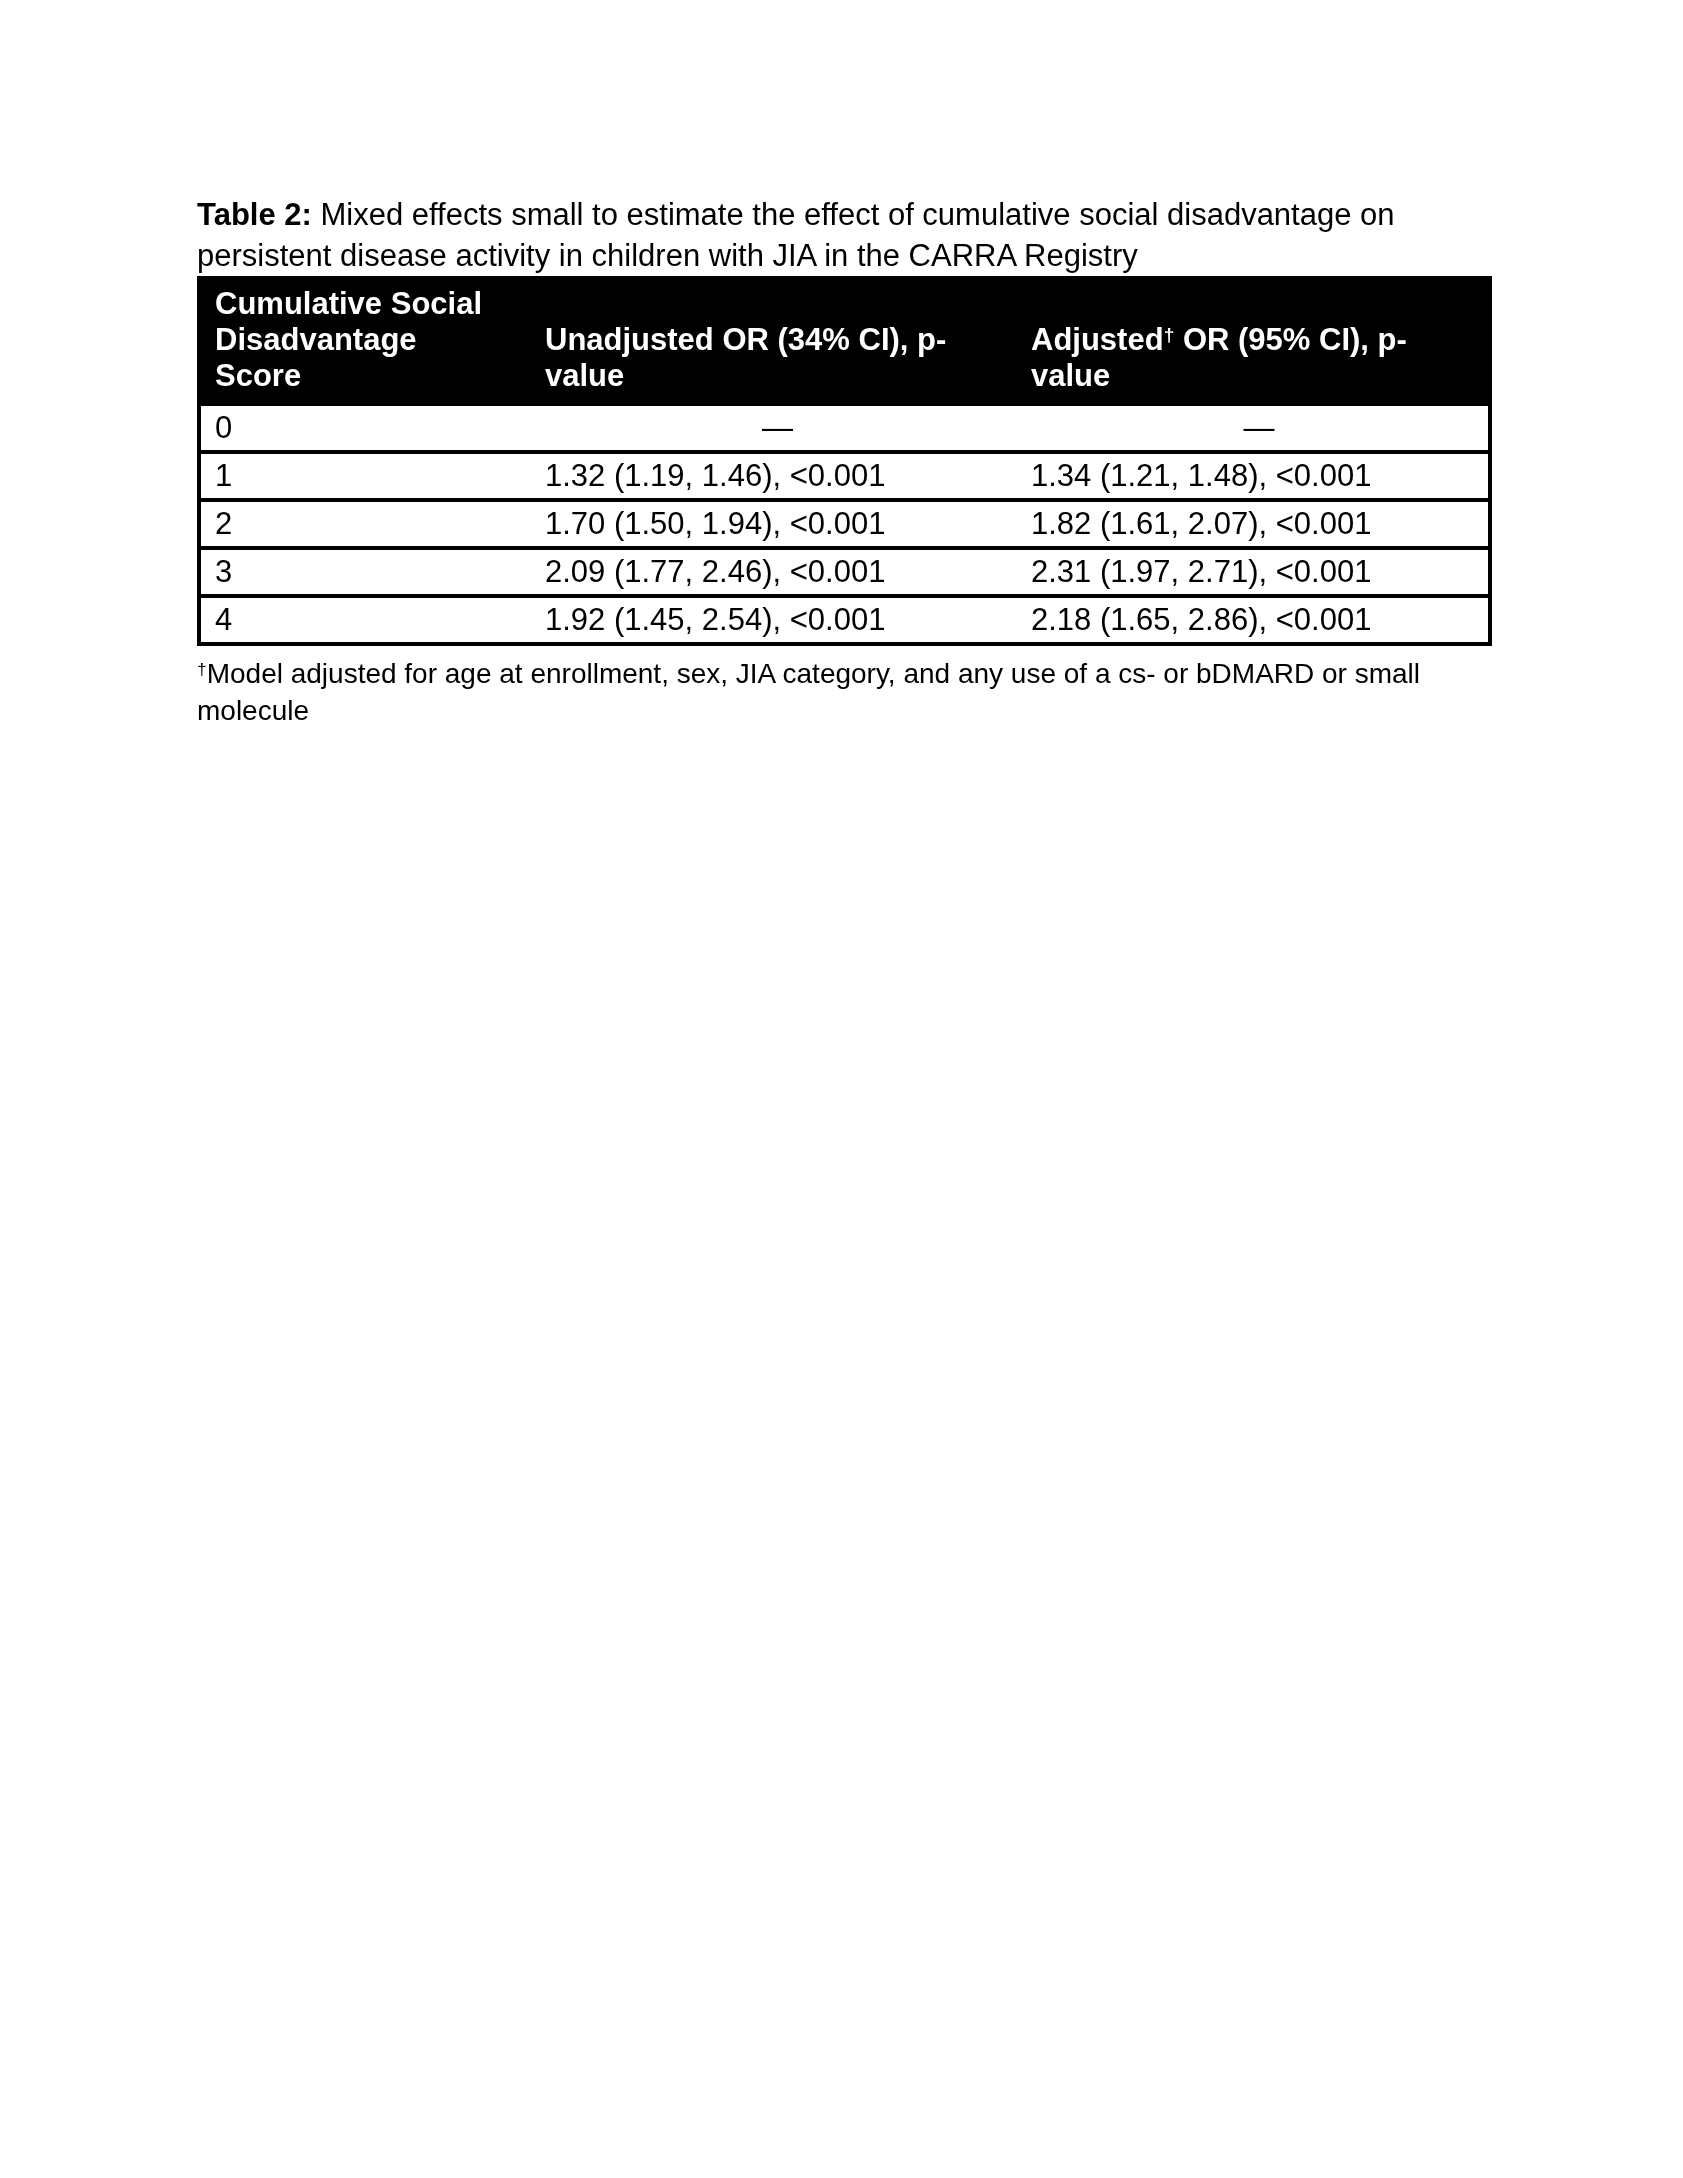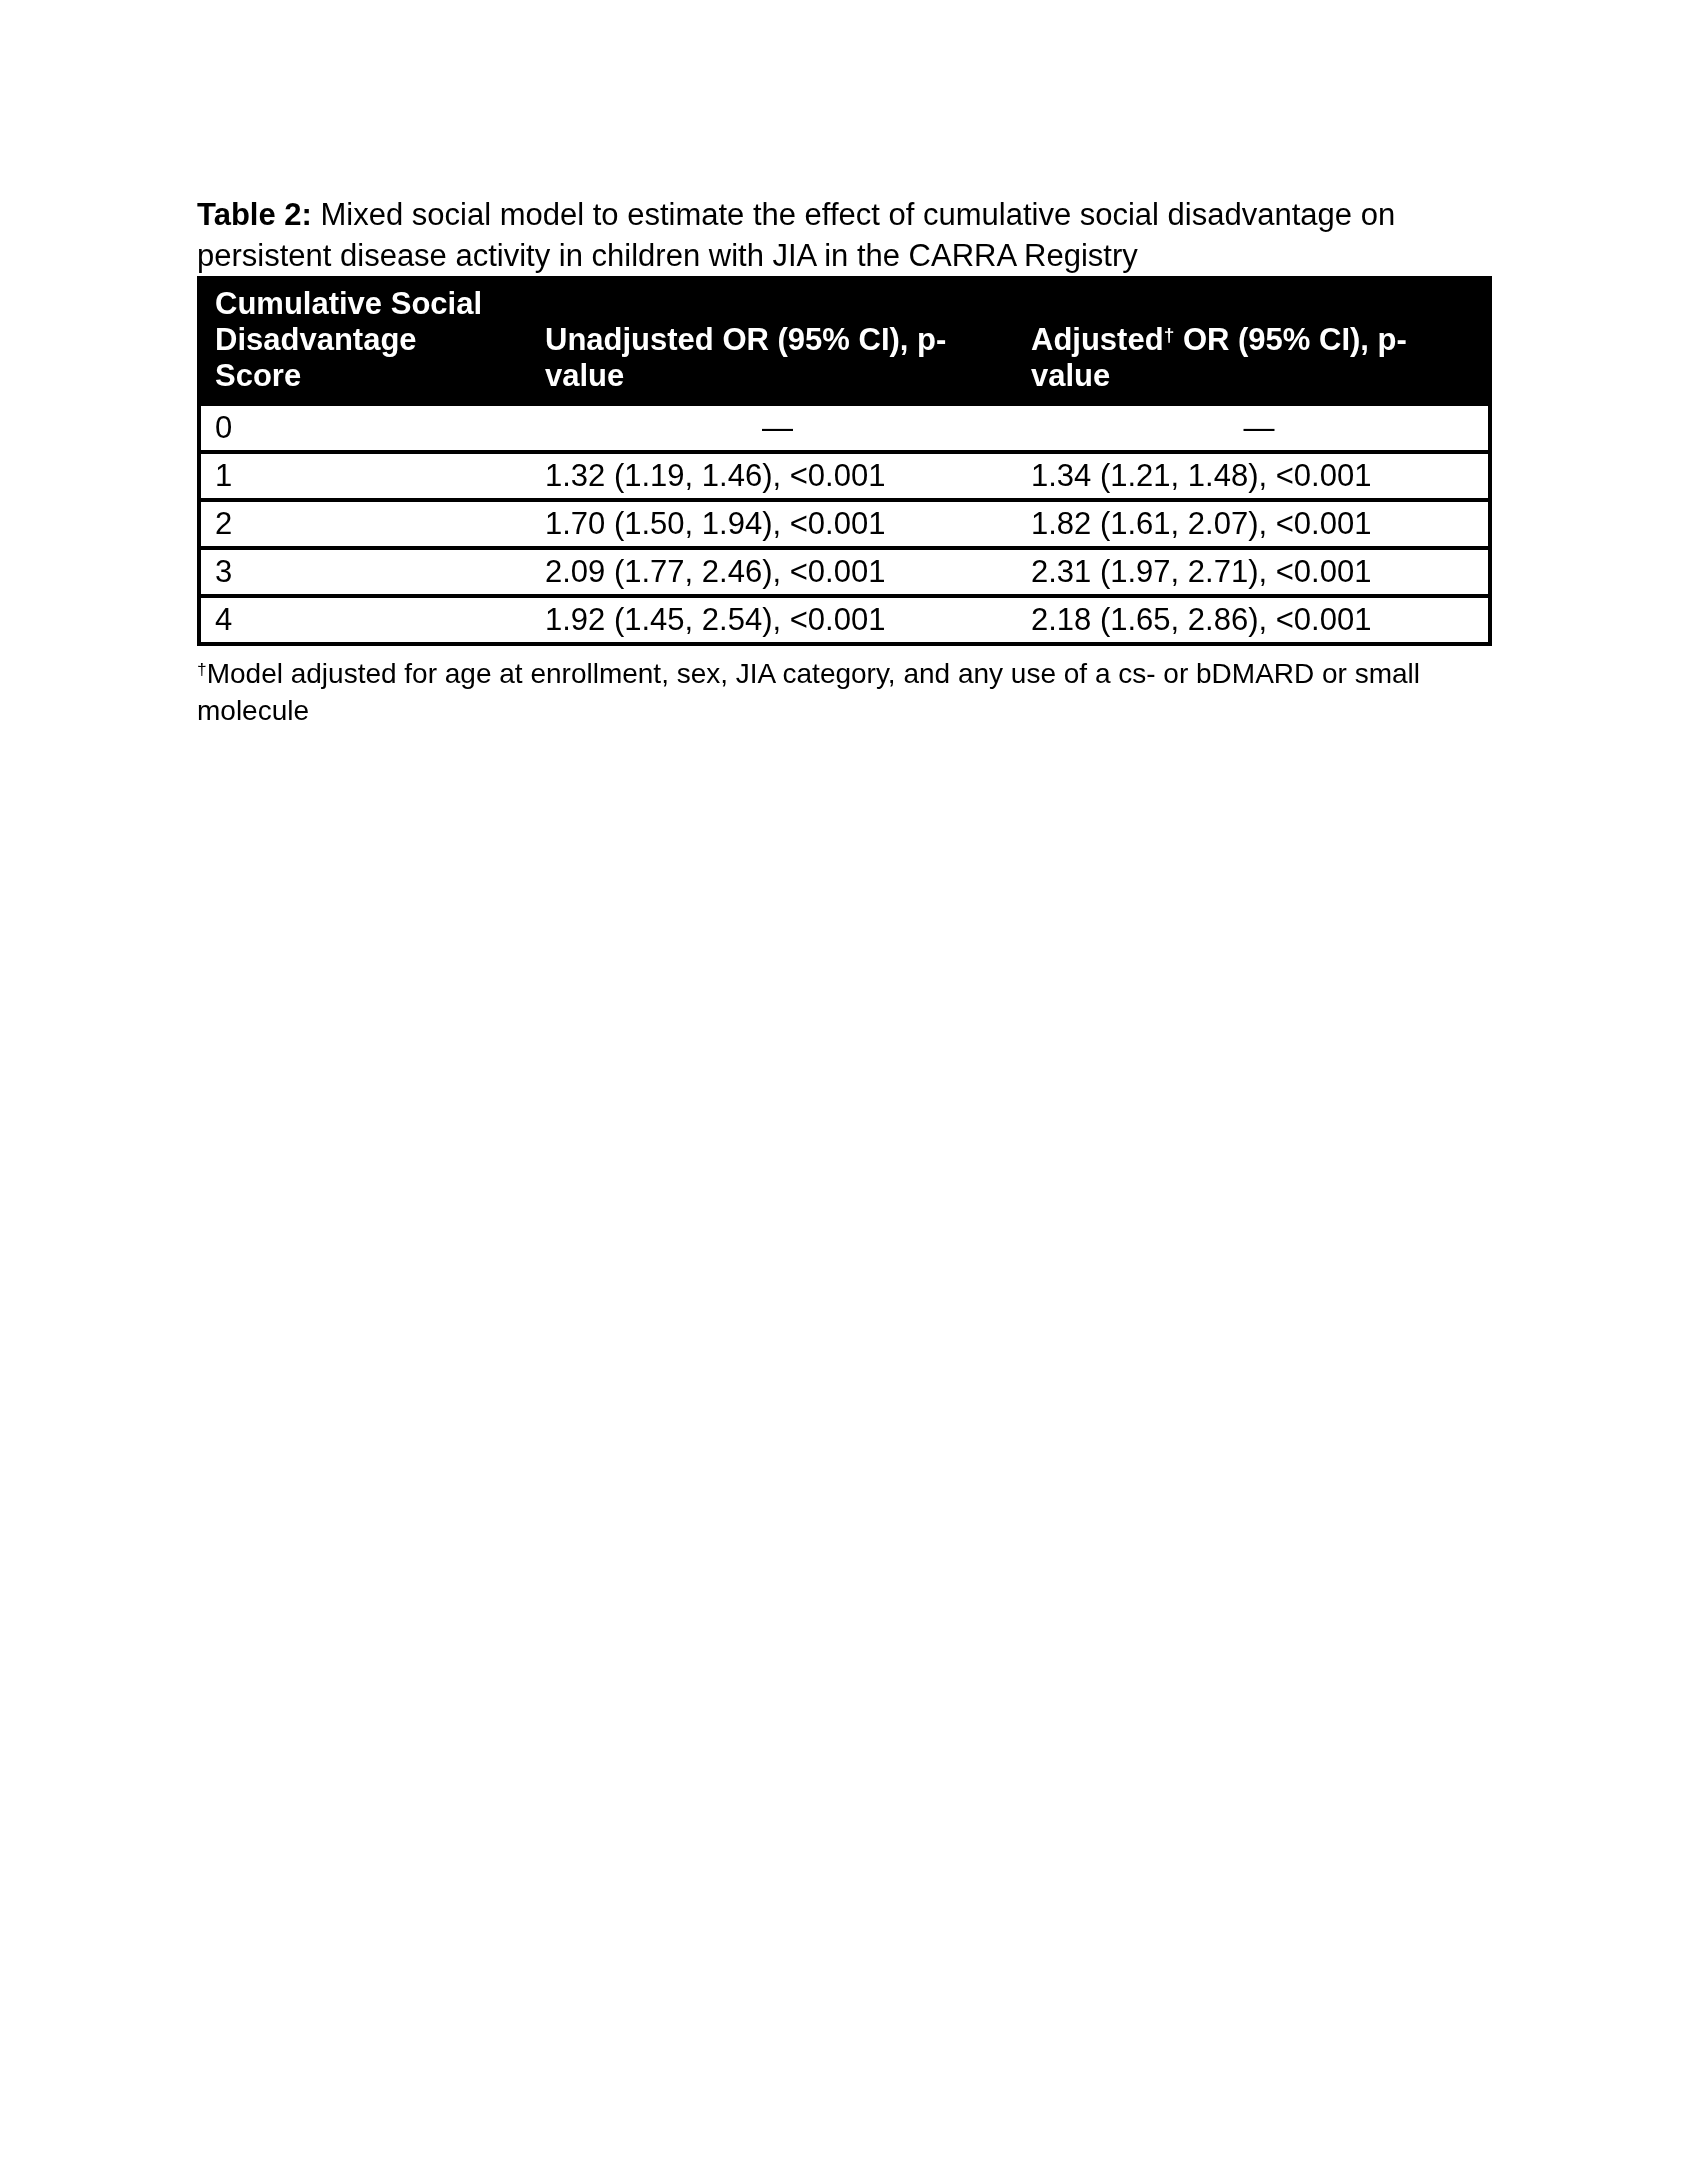--- a/index.html
+++ b/index.html
@@ -79,33 +79,33 @@
     width:1287px;
     margin-top:9px;
   }
 </style>
 </head>
 <body>
 
 <div id="sheet">
 
   <div class="title">
-    <b>Table 2:</b><span> Mixed social model to estimate the effect of cumulative social disadvantage on persistent disease activity in children with JIA in the CARRA Registry</span>
+    <b>Table 2:</b><span> Mixed effects small to estimate the effect of cumulative social disadvantage on persistent disease activity in children with JIA in the CARRA Registry</span>
   </div>
 
   <table class="results">
     <colgroup>
       <col style="width:319px">
       <col style="width:493px">
       <col style="width:479px">
     </colgroup>
     <thead>
       <tr>
         <th class="c-score">Cumulative Social Disadvantage Score</th>
-        <th class="c-unadj">Unadjusted OR (95% CI), p-value</th>
+        <th class="c-unadj">Unadjusted OR (34% CI), p-value</th>
         <th class="c-adj"><span>Adjusted</span><sup class="dg">†</sup><span> OR (95% CI), p-value</span></th>
       </tr>
     </thead>
     <tbody>
       <tr class="stripe">
         <td class="c-score">0</td>
         <td class="c-unadj dash">—</td>
         <td class="c-adj dash">—</td>
       </tr>
       <tr>

